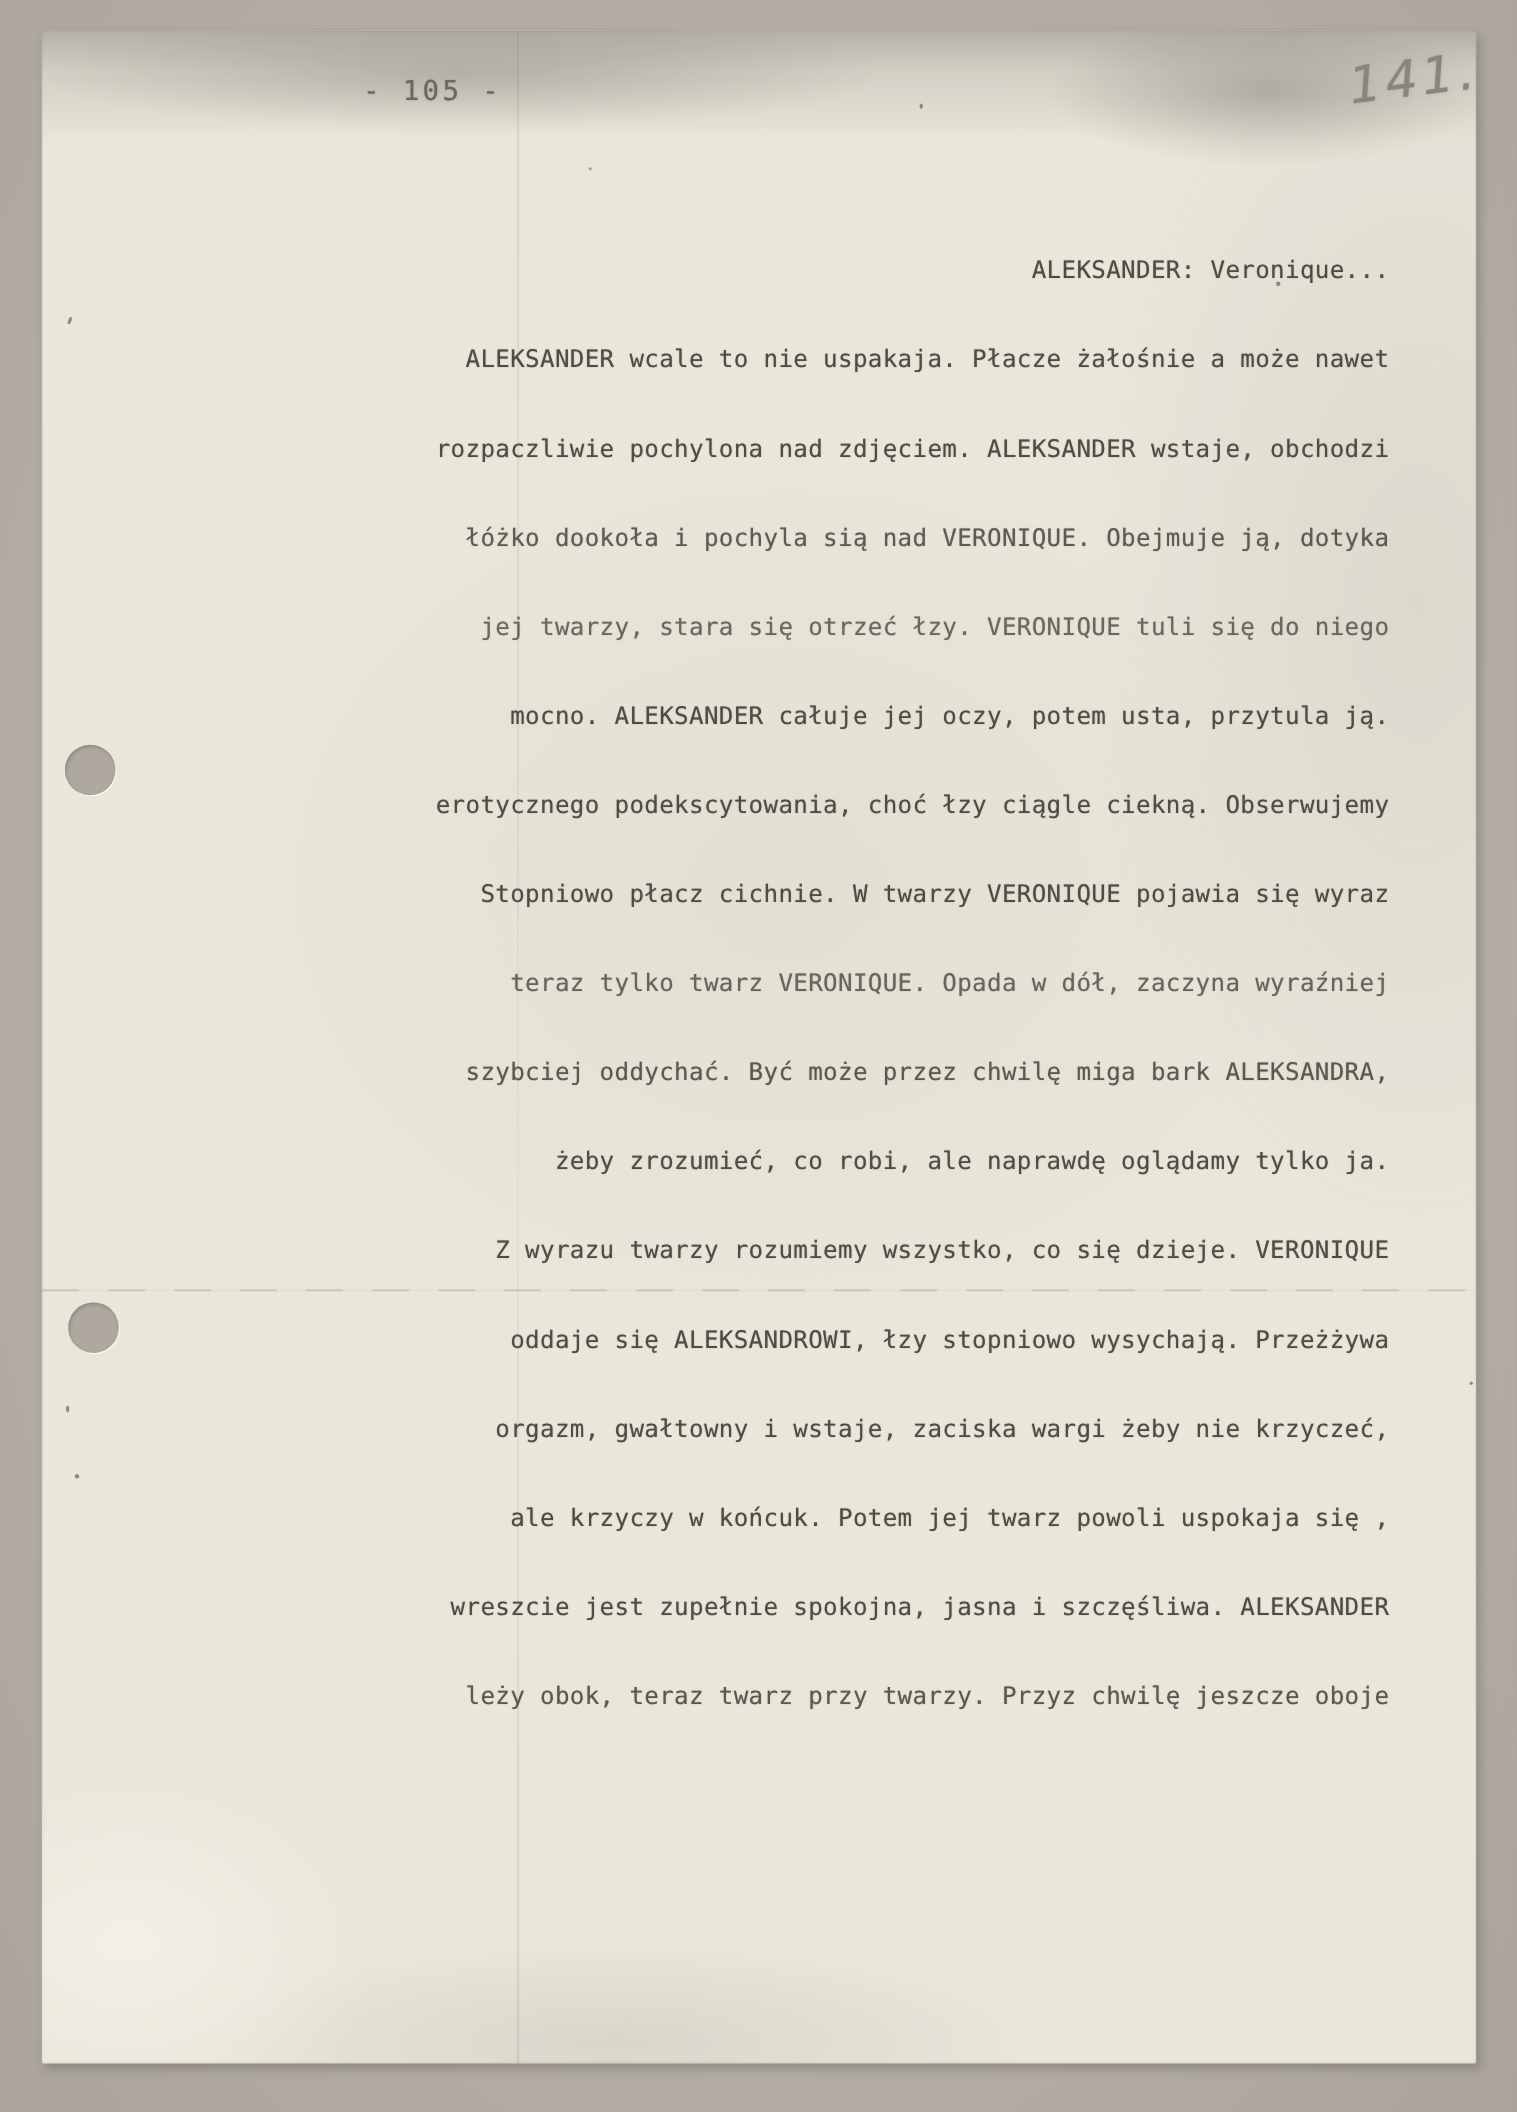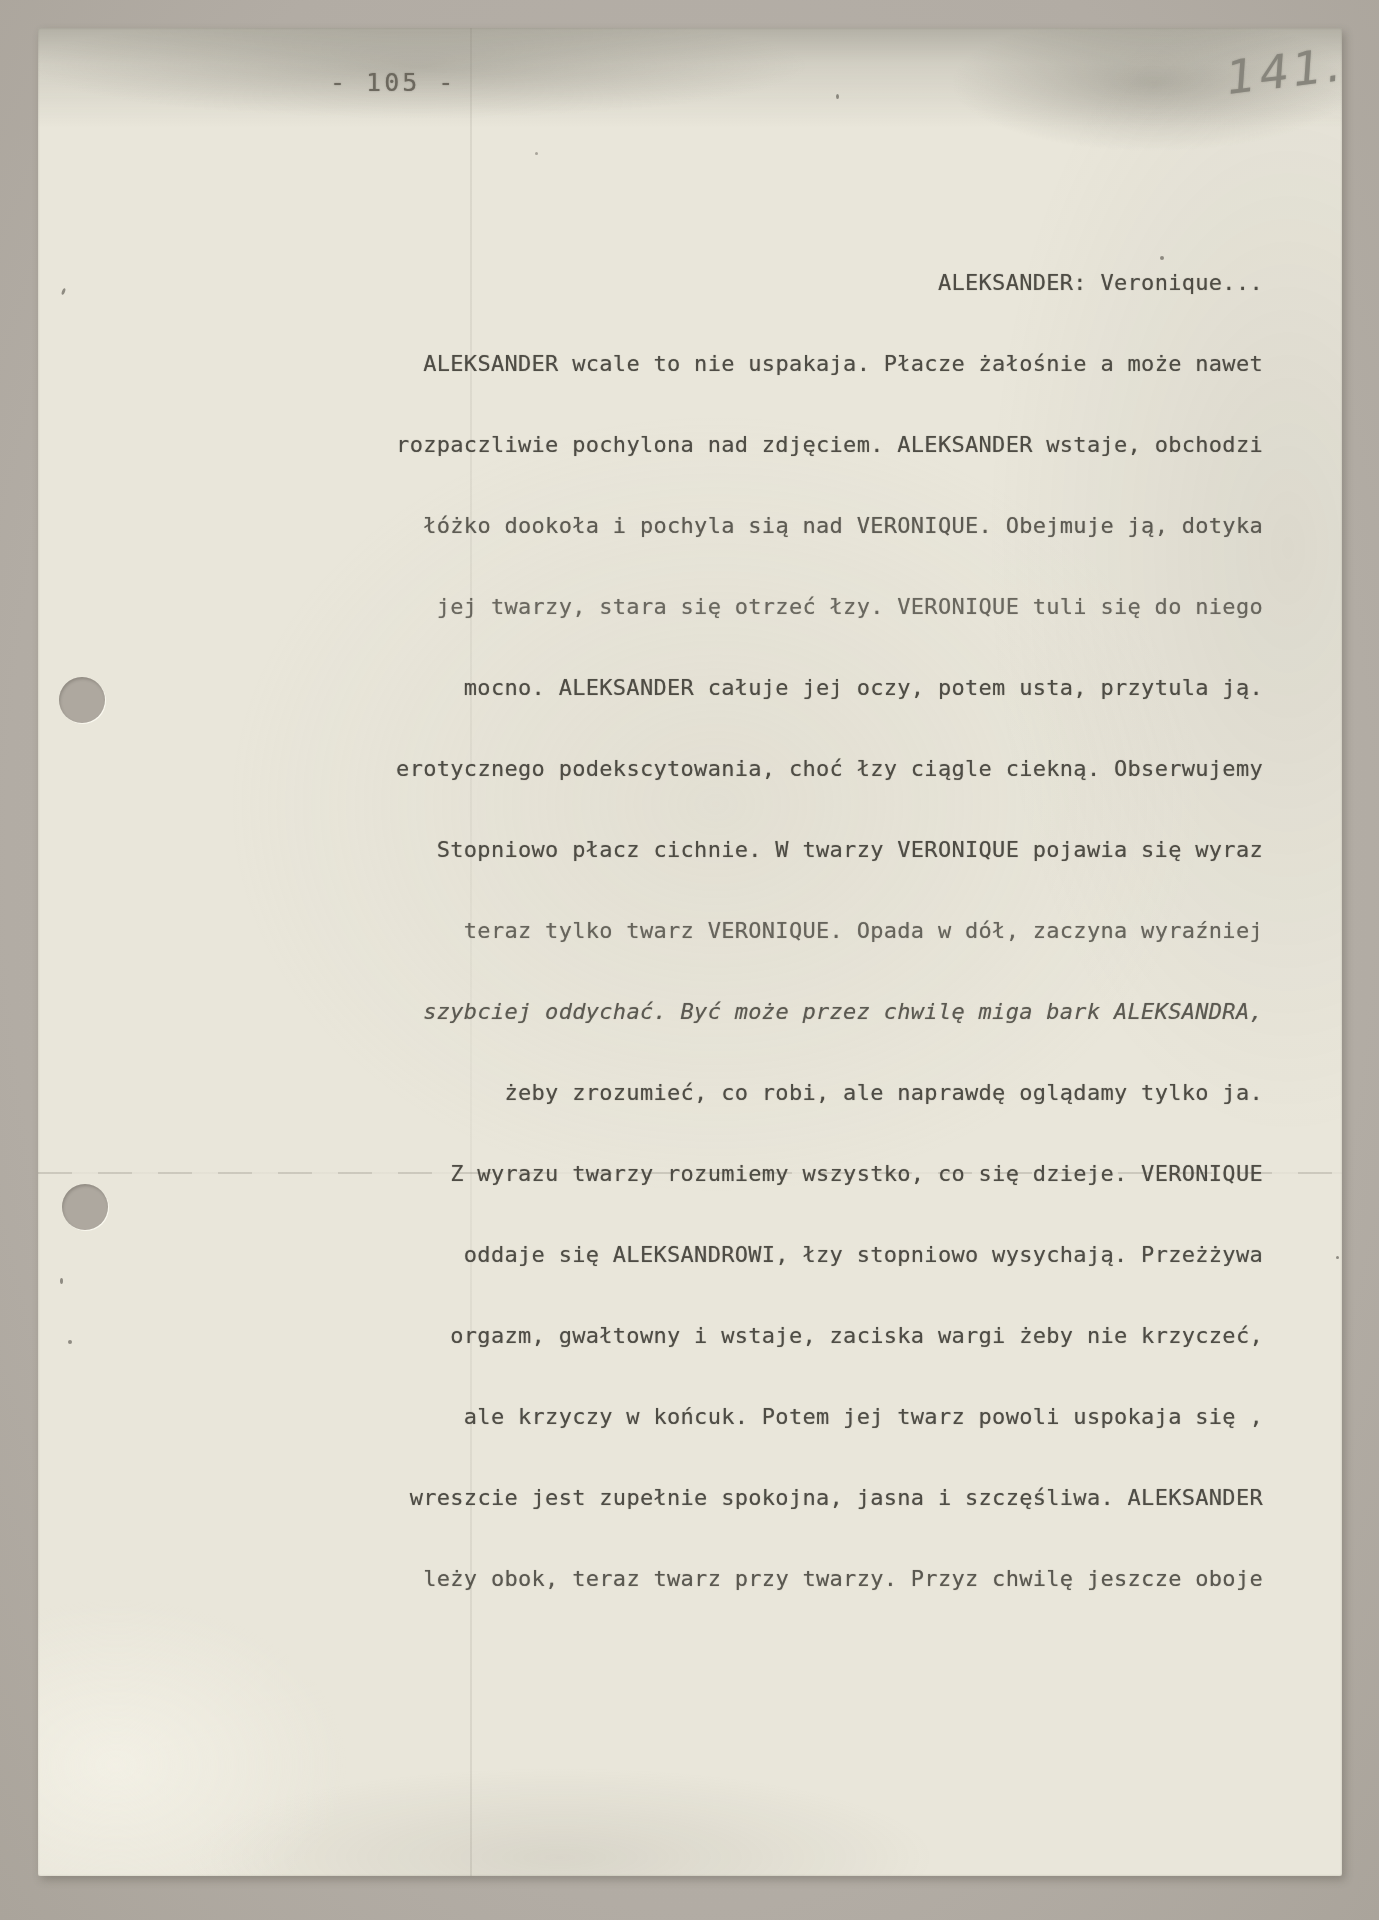--- a/index.html
+++ b/index.html
@@ -76,32 +76,31 @@
     color:#87857c;
     text-shadow:0 0 2px rgba(135,133,124,0.6);
     transform:rotate(-7deg);
   }
   
   .text-block{
     position:absolute; left:125px; top:206px; width:1100px;
     font-size:22px; letter-spacing:0.3px;
     color:#43413a;
     text-shadow:0 0 1.1px rgba(67,65,58,0.55);
-    margin-top:36px;
   }
   .line{
     height:81px;
     white-space:pre;
     opacity:0.93;
   }
   .line.indent{padding-left:63px;}
   .line:nth-child(4){opacity:0.84;}
   .line:nth-child(5){opacity:0.76;}
   .line:nth-child(9){opacity:0.78;}
-  .line:nth-child(10){opacity:0.85;font-style:italic;}
+  .line:nth-child(10){opacity:0.85;}
   .line:nth-child(17){opacity:0.86;}
   
   .speck{
     position:absolute; width:4px;height:4px;border-radius:50%;
     background:rgba(70,66,58,0.55);
   }
   .s1{left:798px; top:66px; width:3px;height:5px;}
   .s2{left:1122px; top:228px;}
   .s3{left:24px;  top:260px; height:7px; width:3px; transform:rotate(20deg);}
   .s4{left:22px;  top:1250px; height:6px; width:3px;}

